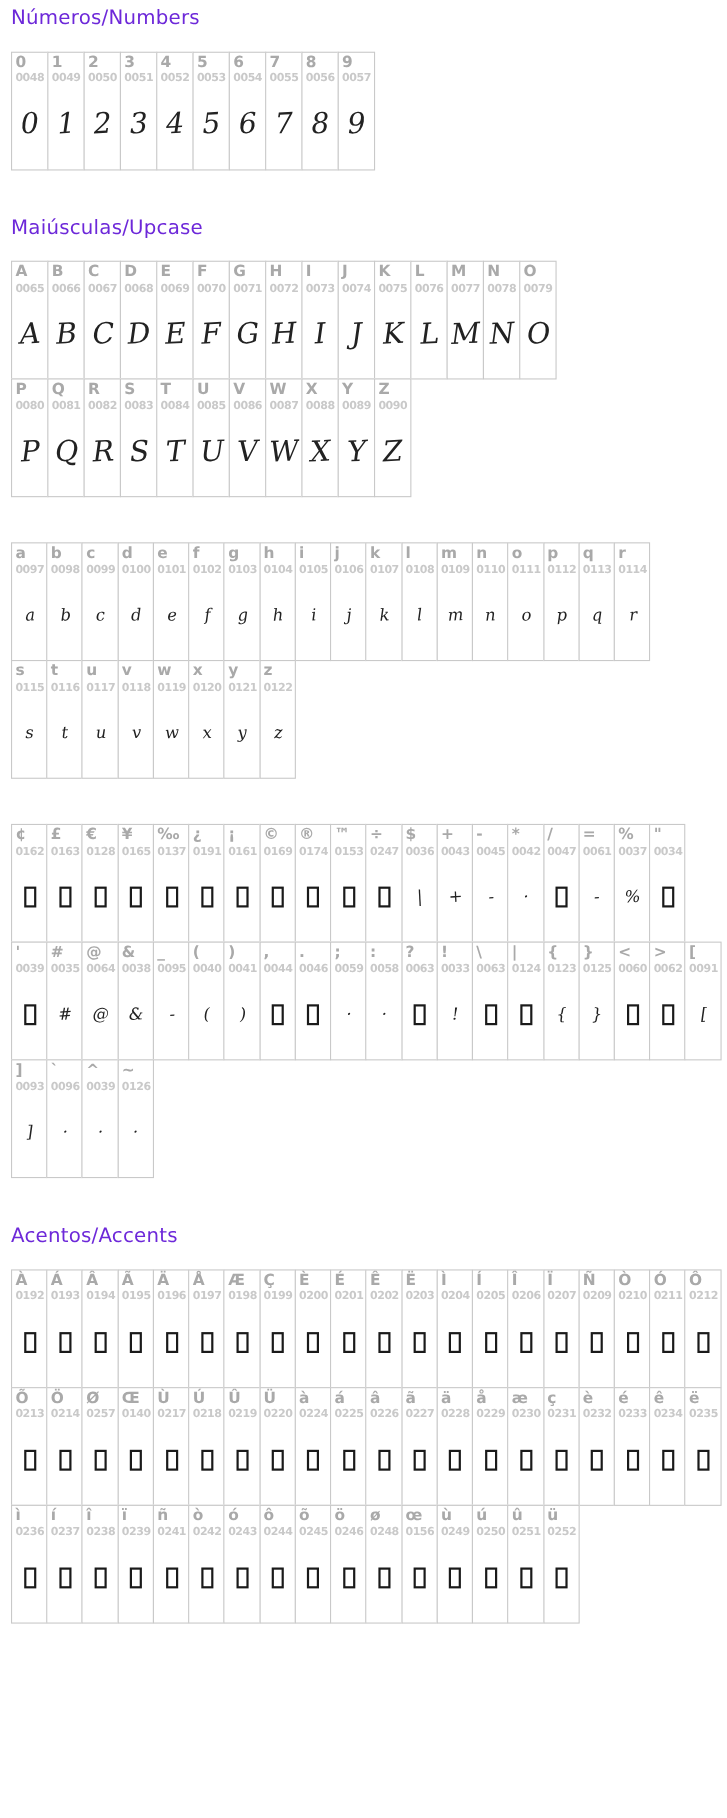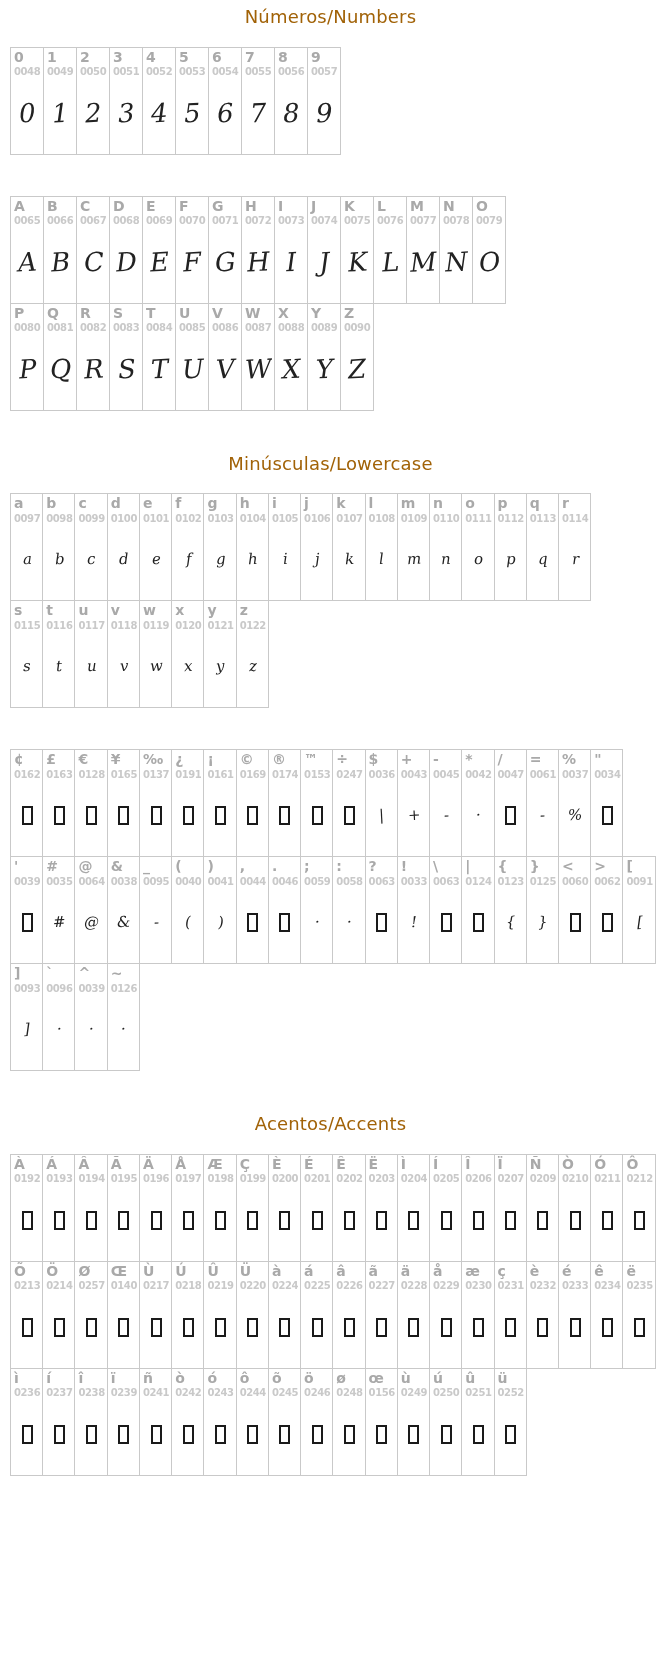--- a/index.html
+++ b/index.html
@@ -4,22 +4,22 @@
 <style>
   html,body{margin:0;padding:0;background:#ffffff;}
   body{
     width:661px;height:1653px;overflow:hidden;
     font-family:"DejaVu Sans","Liberation Sans",sans-serif;
     -webkit-font-smoothing:antialiased;
   }
   .page{padding:6px 10px 0 10px;}
   section{margin-bottom:42px;}
   .section-title{
-    font-size:18px;font-weight:400;color:#a16207;
-    margin:0 0 20px 0;letter-spacing:.2px;line-height:1.2;text-align:center;
+    font-size:18px;font-weight:400;color:#6d28d9;
+    margin:0 0 20px 0;letter-spacing:.2px;line-height:1.2;
   }
   .rows{width:max-content;}
   .g-row{display:flex;margin-top:-1px;width:max-content;}
   .cell{
     box-sizing:border-box;height:108px;min-width:32px;
     border:1px solid #c9c9c9;margin-left:-1px;
     padding:2px 2px 5px 3px;
     display:flex;flex-direction:column;align-items:stretch;
     background:#fff;
   }
@@ -134,20 +134,21 @@
     <span class="cell-code">0057</span>
     <span class="glyph-area">
                 <span class="hand">9</span>
               </span>
   </div>
 </div>
         </div>
   </section>
 
   <section class="size-lg">
+    <h2 class="section-title">Maiúsculas/Upcase</h2>
     <div class="rows">
           <div class="g-row">
   <div class="cell">
     <span class="cell-char">A</span>
     <span class="cell-code">0065</span>
     <span class="glyph-area">
                 <span class="hand">A</span>
               </span>
   </div>
 
@@ -349,21 +350,20 @@
     <span class="cell-code">0090</span>
     <span class="glyph-area">
                 <span class="hand">Z</span>
               </span>
   </div>
 </div>
         </div>
   </section>
 
   <section class="size-sm">
-    <h2 class="section-title">Minúsculas/Lowercase</h2>
     <div class="rows">
           <div class="g-row">
   <div class="cell">
     <span class="cell-char">a</span>
     <span class="cell-code">0097</span>
     <span class="glyph-area">
                 <span class="hand">a</span>
               </span>
   </div>
 

